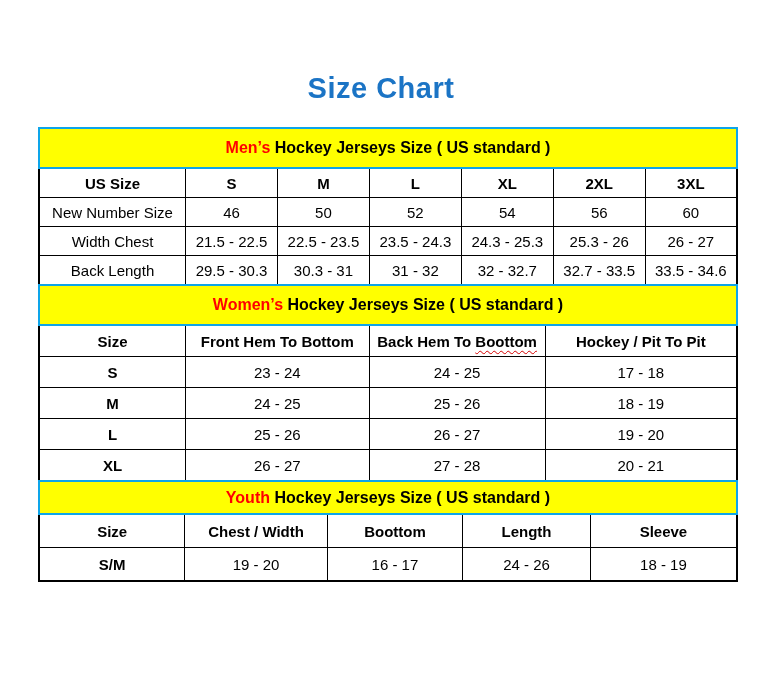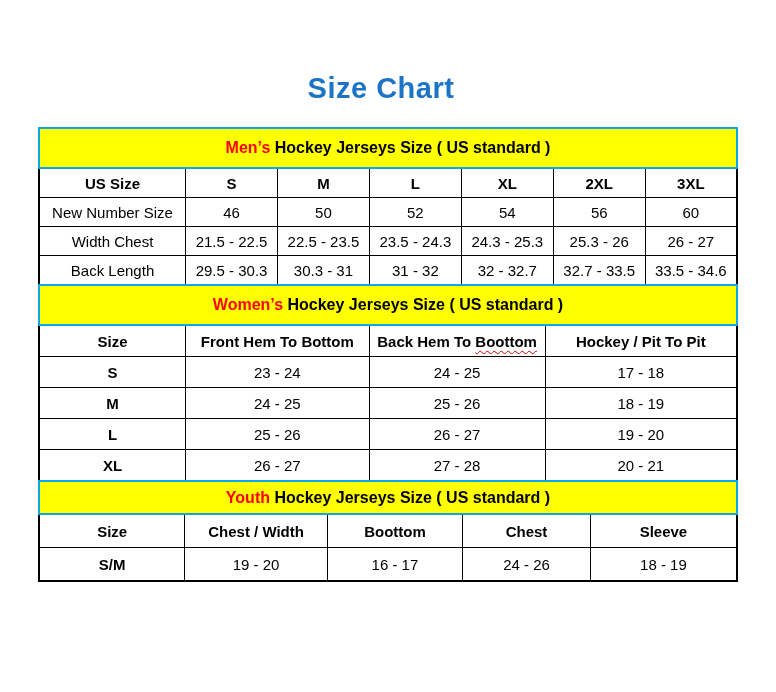--- a/index.html
+++ b/index.html
@@ -170,21 +170,21 @@
         <col style="width:21%">
     </colgroup>
     <tbody>
         <tr class="section-row">
       <td colspan="5"><span class="section-highlight">Youth</span><span> Hockey Jerseys Size ( US standard )</span></td>
     </tr>
     <tr>
       <th>Size</th>
       <th>Chest / Width</th>
       <th>Boottom</th>
-      <th>Chest</th>
+      <th>Length</th>
       <th>Sleeve</th>
     </tr>
     <tr>
       <td class="row-label">S/M</td>
       <td>19 - 20</td>
       <td>16 - 17</td>
       <td>24 - 26</td>
       <td>18 - 19</td>
     </tr>
   </tbody>

